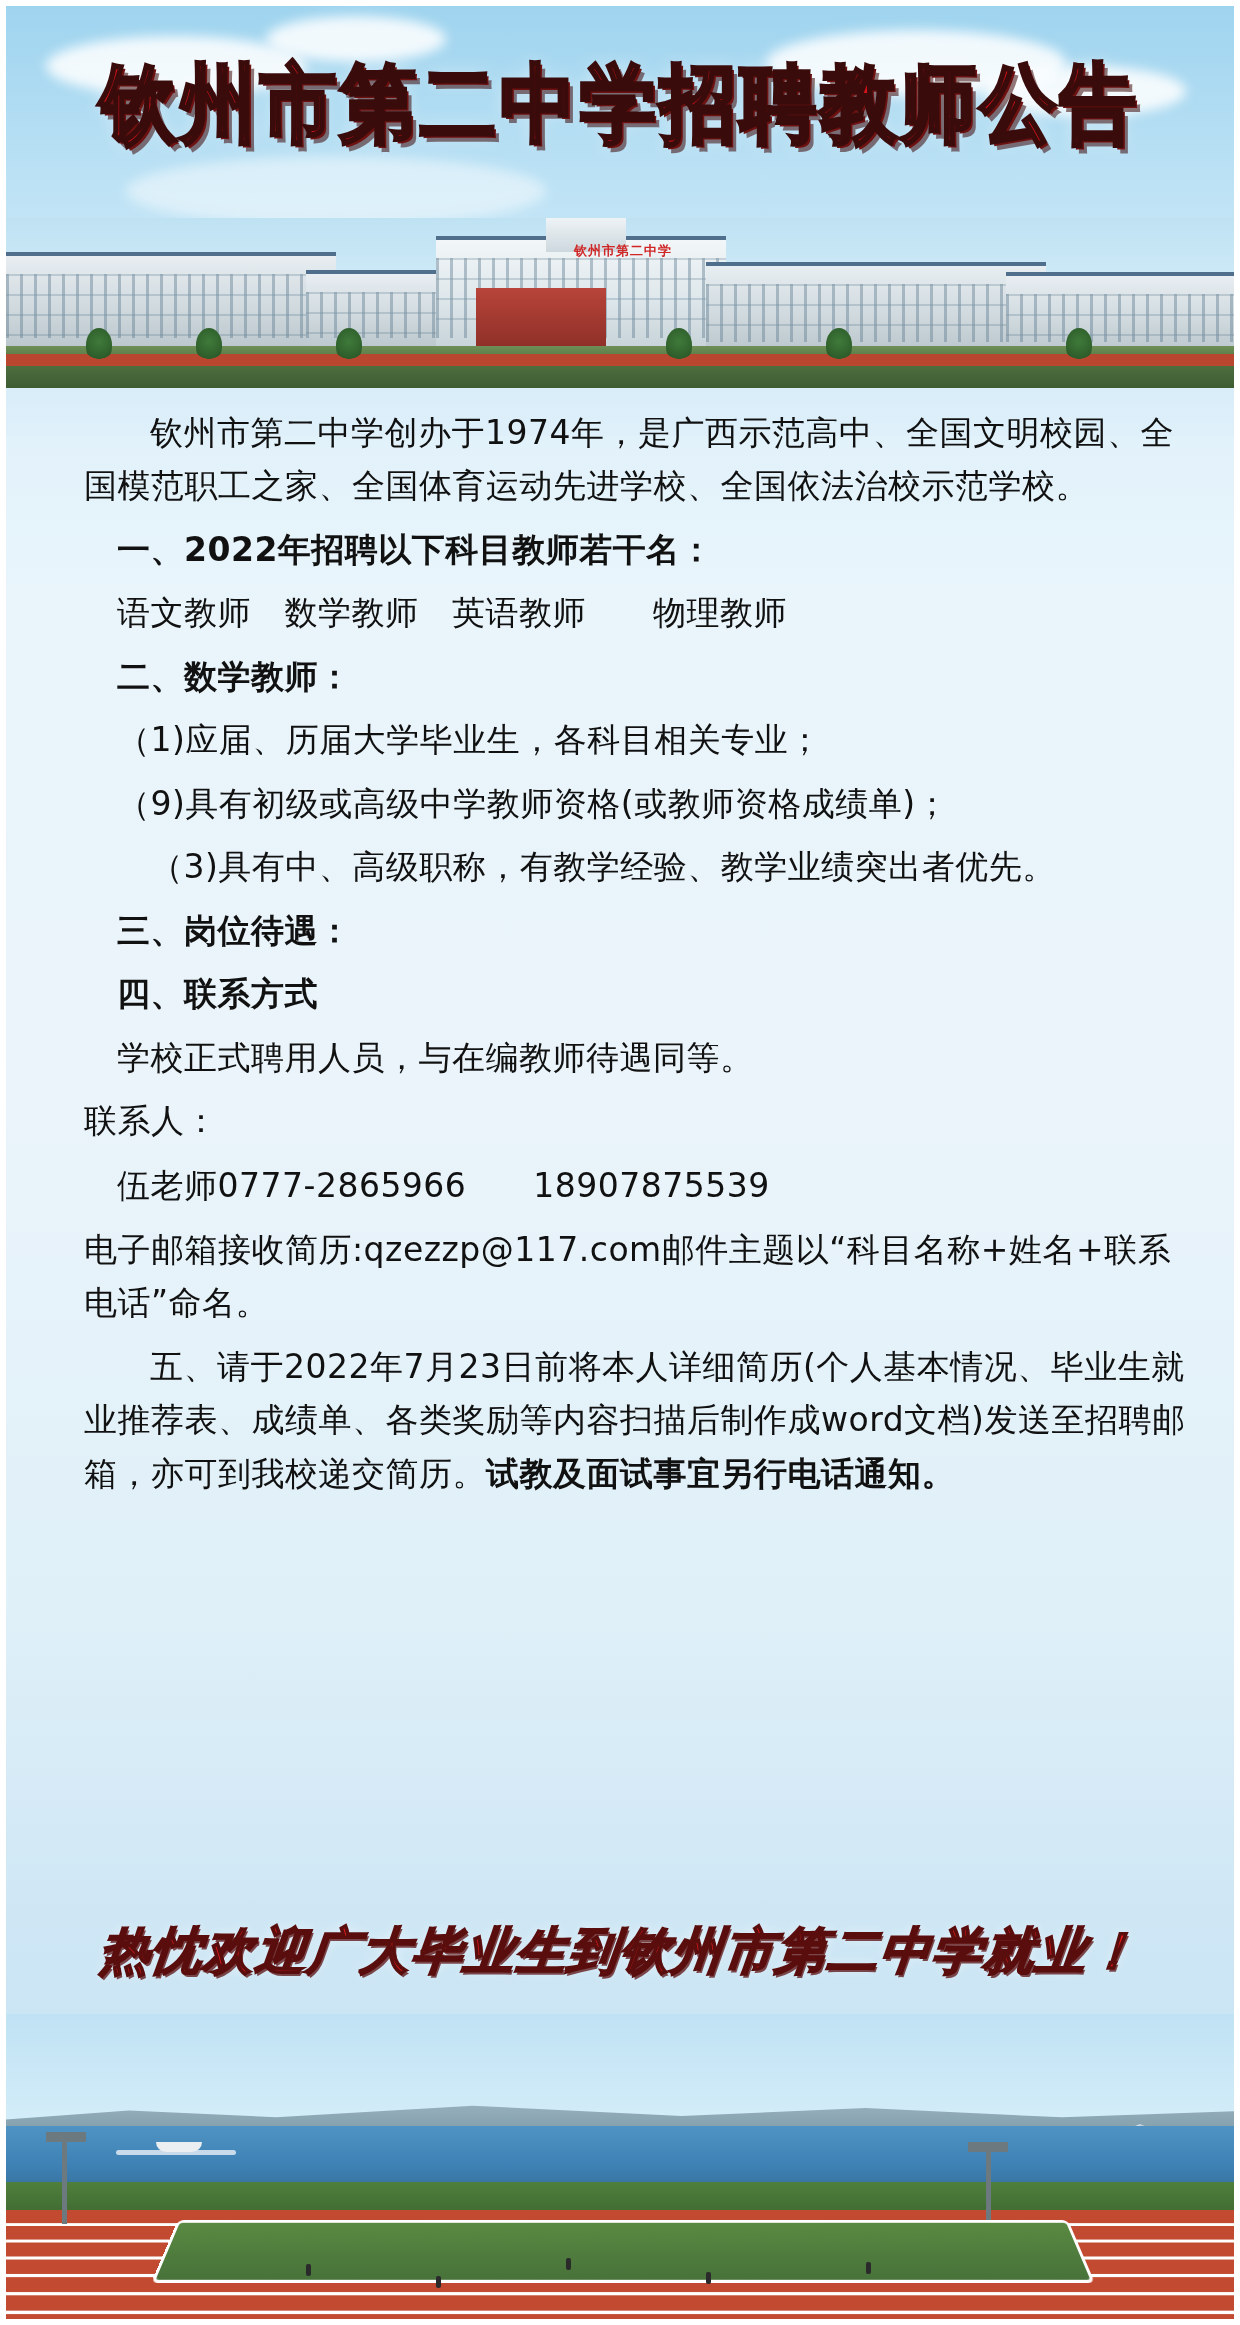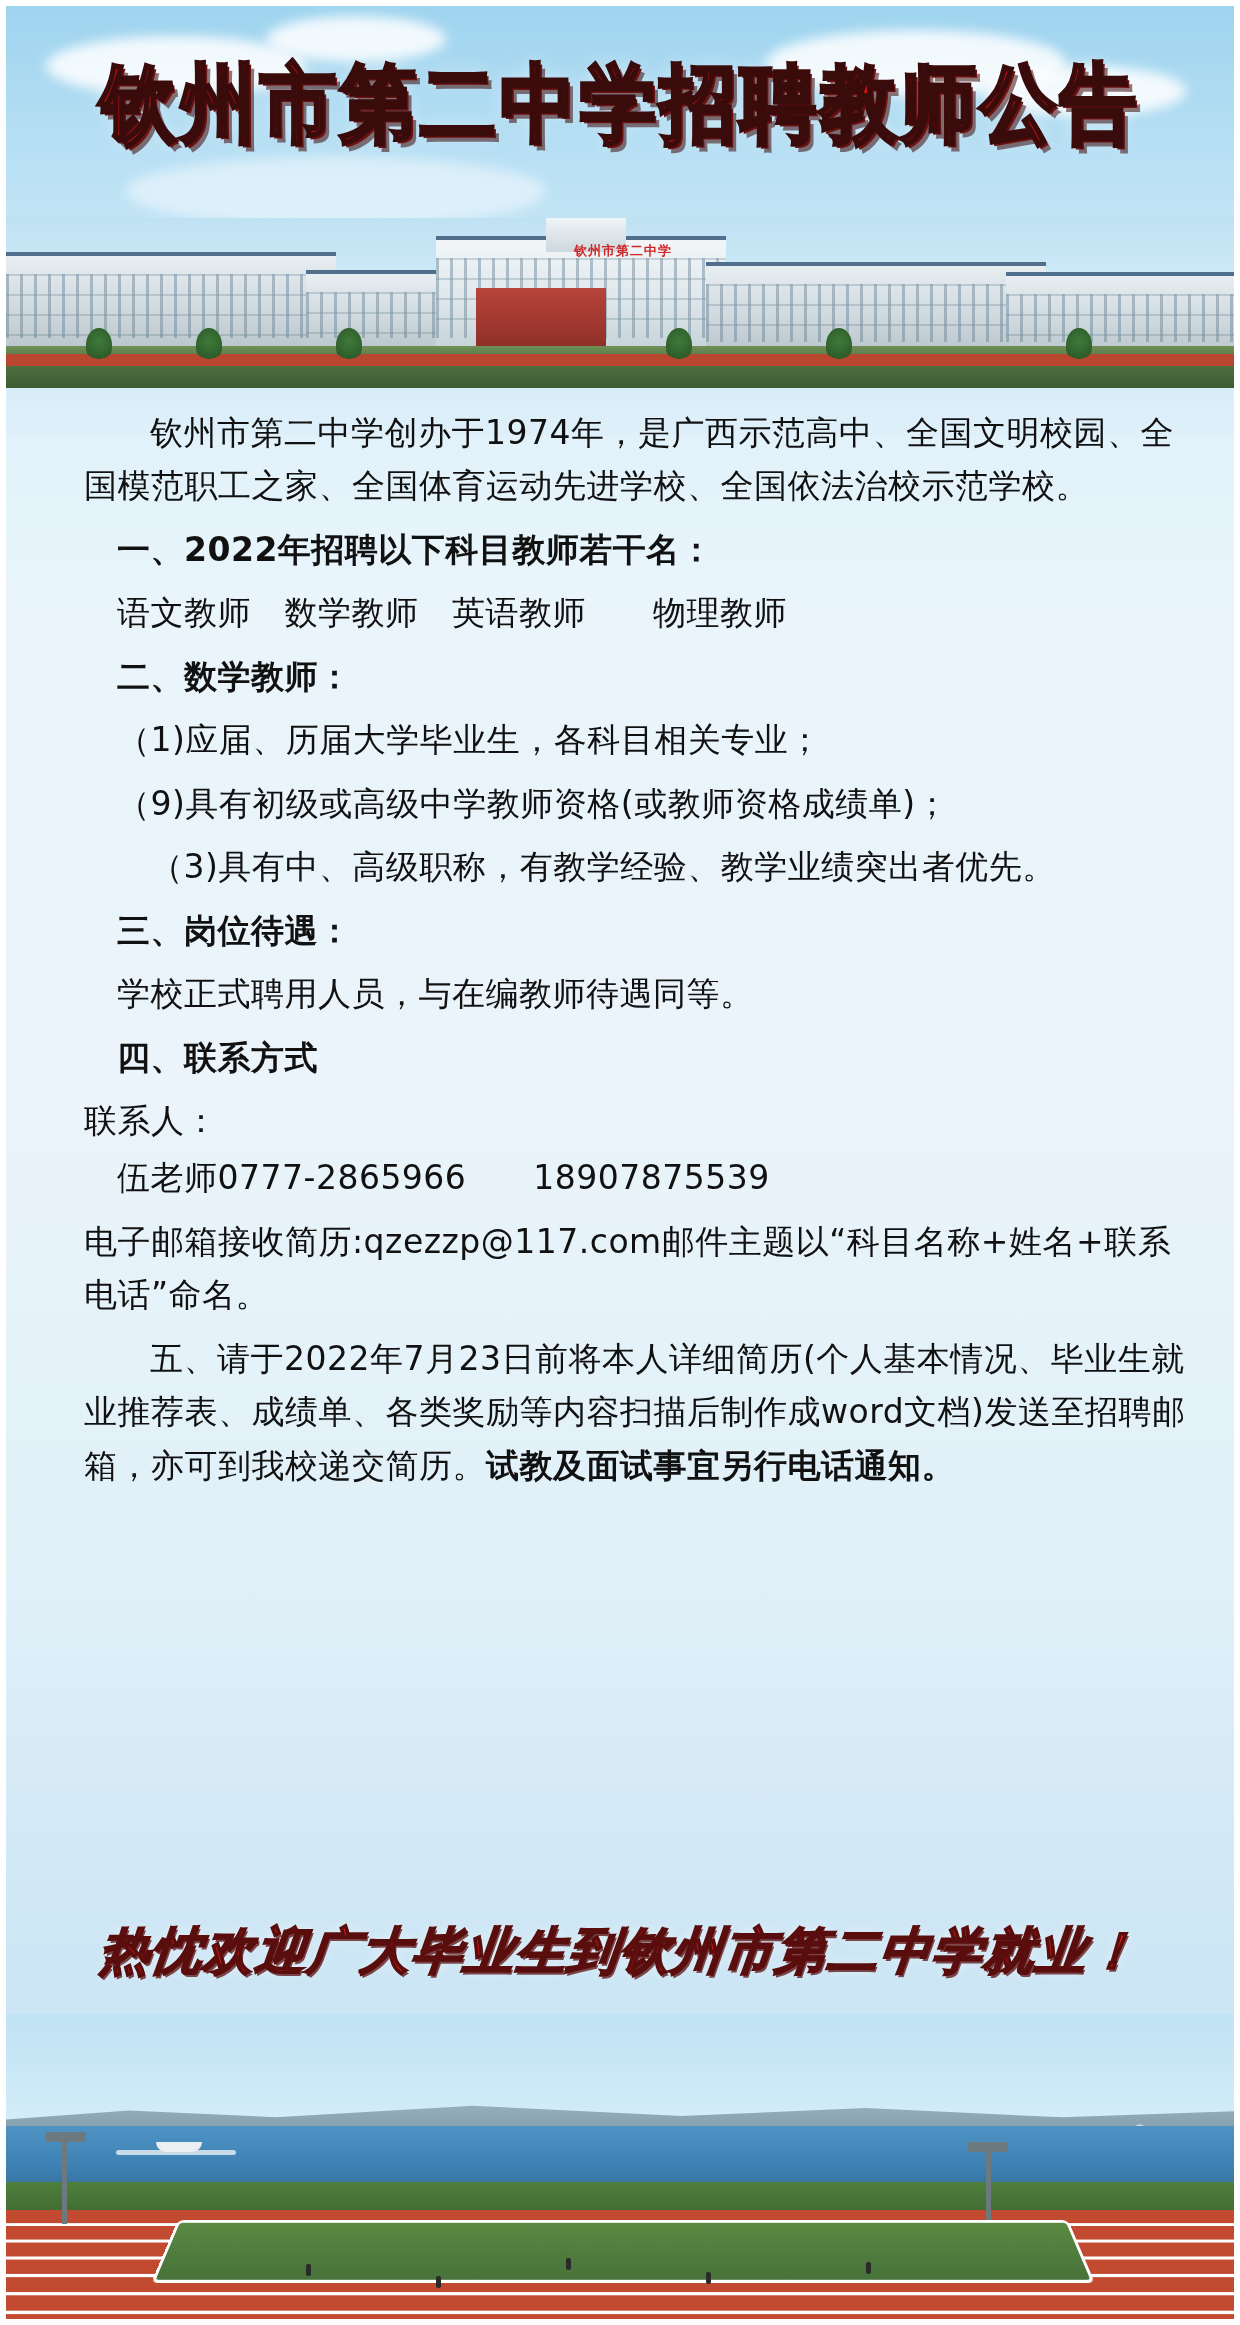--- a/index.html
+++ b/index.html
@@ -144,21 +144,21 @@
     font-family: "DejaVu Sans", "Liberation Sans", sans-serif;
     font-size: 33px;
     line-height: 1.62;
     color: #111111;
     margin: 0 0 10px 0;
     letter-spacing: 0.5px;
   }
   .p.indent  { text-indent: 66px; }
   .p.indent1 { text-indent: 33px; }
   .p.bold    { font-weight: bold; }
-  .p.tight   { margin-bottom: 4px; }
+  .p.tight   { margin-bottom: 12px; }
   .p .b      { font-weight: bold; }
 
   
   .slogan-band {
     position: absolute;
     left: 0;
     top: 1890px;
     width: 100%;
     height: 130px;
     text-align: center;
@@ -309,23 +309,23 @@
 
     <p class="p indent1 bold">一、2022年招聘以下科目教师若干名：</p>
     <p class="p indent1">语文教师　数学教师　英语教师　　物理教师</p>
 
     <p class="p indent1 bold">二、数学教师：</p>
     <p class="p indent1">（1)应届、历届大学毕业生，各科目相关专业；</p>
     <p class="p indent1">（9)具有初级或高级中学教师资格(或教师资格成绩单)；</p>
     <p class="p indent">（3)具有中、高级职称，有教学经验、教学业绩突出者优先。</p>
 
     <p class="p indent1 bold">三、岗位待遇：</p>
+    <p class="p indent1 bold">四、联系方式</p>
+
     <p class="p indent1">学校正式聘用人员，与在编教师待遇同等。</p>
-
-    <p class="p indent1 bold">四、联系方式</p>
     <p class="p tight">联系人：</p>
     <p class="p indent1">伍老师0777-2865966　　18907875539</p>
     <p class="p">电子邮箱接收简历:qzezzp@117.com邮件主题以“科目名称+姓名+联系电话”命名。</p>
 
     <p class="p indent"><span>五、请于2022年7月23日前将本人详细简历(个人基本情况、毕业生就业推荐表、成绩单、各类奖励等内容扫描后制作成word文档)发送至招聘邮箱，亦可到我校递交简历。</span><span class="b">试教及面试事宜另行电话通知。</span></p>
   </div>
 
   <div class="slogan-band">
     <div class="slogan">热忱欢迎广大毕业生到钦州市第二中学就业！</div>
   </div>

